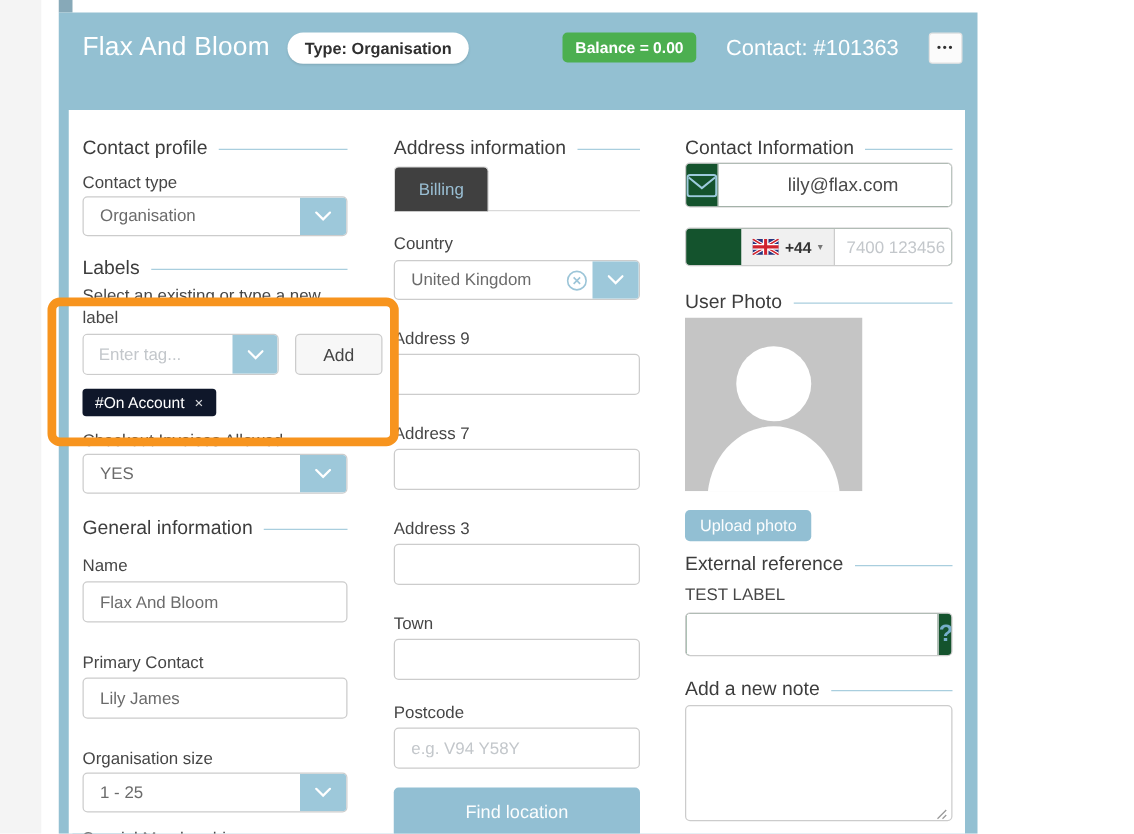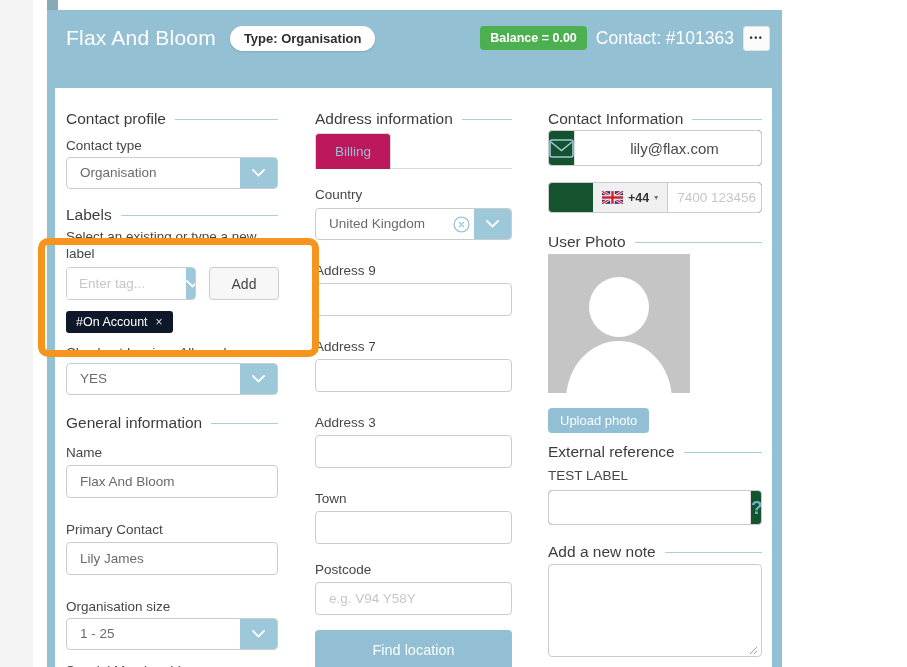--- a/index.html
+++ b/index.html
@@ -11,21 +11,21 @@
   .left-shade { position:absolute; left:0; top:0; width:33px; height:667px; background:#f4f4f4; }
   .top-notch  { position:absolute; left:47px; top:0; width:11px; height:10px; background:#87a9b8; }
 
   .app-frame { position:absolute; left:47px; top:10px; width:735px; height:657px; background:#93c0d2; }
 
   
   .header-top { display:flex; align-items:center; padding:12px 12px 0 19px; height:44px; }
   .page-title { color:#fff; font-size:21px; font-weight:400; letter-spacing:.2px; }
   .type-pill  { margin-left:14px; background:#ffffff; color:#2f2f2f; font-size:13px; font-weight:700;
                 padding:5px 14px; border-radius:14px; box-shadow:0 1px 2px rgba(0,0,0,.12); }
-  .header-right { margin-left:auto; display:flex; align-items:center; gap:9px; }
+  .header-right { margin-left:auto; display:flex; align-items:center; gap:24px; }
   .balance-badge { background:#4caf50; color:#fff; font-size:12.5px; font-weight:700;
                    padding:5px 10px; border-radius:4px; }
   .contact-ref { color:#fff; font-size:17.5px; }
   .more-btn { width:27px; height:25px; background:#fbfbfb; border:1px solid #e2e2e2; border-radius:3px;
               color:#2f2f2f; font-size:9px; letter-spacing:1.5px; line-height:23px; text-align:center;
               cursor:pointer; font-weight:700; }
 
   .tabs { position:absolute; left:11px; bottom:0; display:flex; }
   .tab { height:28px; line-height:28px; padding:0 11px; font-size:13px; color:#d9e8ef; cursor:pointer; }
   .tab.active { background:#67a1bd; color:#fff; }
@@ -50,36 +50,36 @@
   .sel-val { flex:1; font-size:13.5px; color:#6b6b6b; line-height:30px; padding-left:13px; white-space:nowrap; }
   .sel-btn { width:37px; background:#9dc8da; display:flex; align-items:center; justify-content:center; }
   .clear-cell { width:26px; display:flex; align-items:center; justify-content:center; }
 
   .blue-btn { background:#92bfd3; color:rgba(255,255,255,.96); border:none; border-radius:4px;
               font-family:"Liberation Sans",sans-serif; cursor:pointer; }
 
   
   .hint { font-size:13.5px; color:#464646; line-height:17px; margin-top:4px; width:215px; }
   .tagrow { display:flex; margin-top:5px; width:240px; }
-  .tag-select { display:flex; height:33px; border:1px solid #ccc; border-radius:4px; overflow:hidden; width:130px; }
+  .tag-select { display:flex; height:33px; border:1px solid #ccc; border-radius:4px; overflow:hidden; width:157px; }
   .tag-select input { border:none; width:119px; padding:0 12px; font-size:13.5px; color:#6b6b6b; outline:none;
                       font-family:"Liberation Sans",sans-serif; }
   .tag-select .sel-btn { width:38px; }
   .add-btn { margin-left:13px; width:70px; height:33px; background:#f7f7f7; border:1px solid #ccc;
              border-radius:4px; font-size:14px; color:#444; cursor:pointer; font-family:"Liberation Sans",sans-serif; }
   .chip { display:inline-flex; align-items:center; margin-top:11px; background:#0f172a; color:#fff;
           font-size:12.5px; padding:0 10px; height:22px; border-radius:3px; cursor:pointer; }
   .chip-x { margin-left:8px; font-size:12px; color:rgba(255,255,255,.85); }
   .clipped-label { margin-top:13px; }
 
   
   .tabbar { position:relative; height:36px; margin-top:5px; }
   .tabbar::after { content:""; position:absolute; left:0; right:0; bottom:0; height:1px; background:#d9d9d9; }
   .addr-tab { position:absolute; left:0; top:0; z-index:1; height:36px; line-height:35px; padding:0 19px;
-              background:#be185d; border:1px solid #d9d9d9; border-bottom:none; border-radius:4px 4px 0 0;
+              background:#404040; border:1px solid #d9d9d9; border-bottom:none; border-radius:4px 4px 0 0;
               font-size:13.5px; color:#9abfd4; cursor:pointer; }
   .find-btn { width:100%; height:40px; margin-top:15px; font-size:14.5px; }
 
   
   .field { display:flex; align-items:stretch; border:1px solid #ccc; border-radius:4px; overflow:hidden; background:#14532d; }
   .email-field { height:36px; margin-top:2px; }
   .icon-cell { width:42px; display:flex; align-items:center; justify-content:center; border-right:1px solid #ddd; }
   .email-field input { flex:1; border:none; outline:none; font-size:15px; color:#4a4a4a; text-align:center;
                        font-family:"Liberation Sans",sans-serif; }
   .phone-field { height:31px; margin-top:16px;padding-left:44px; }

